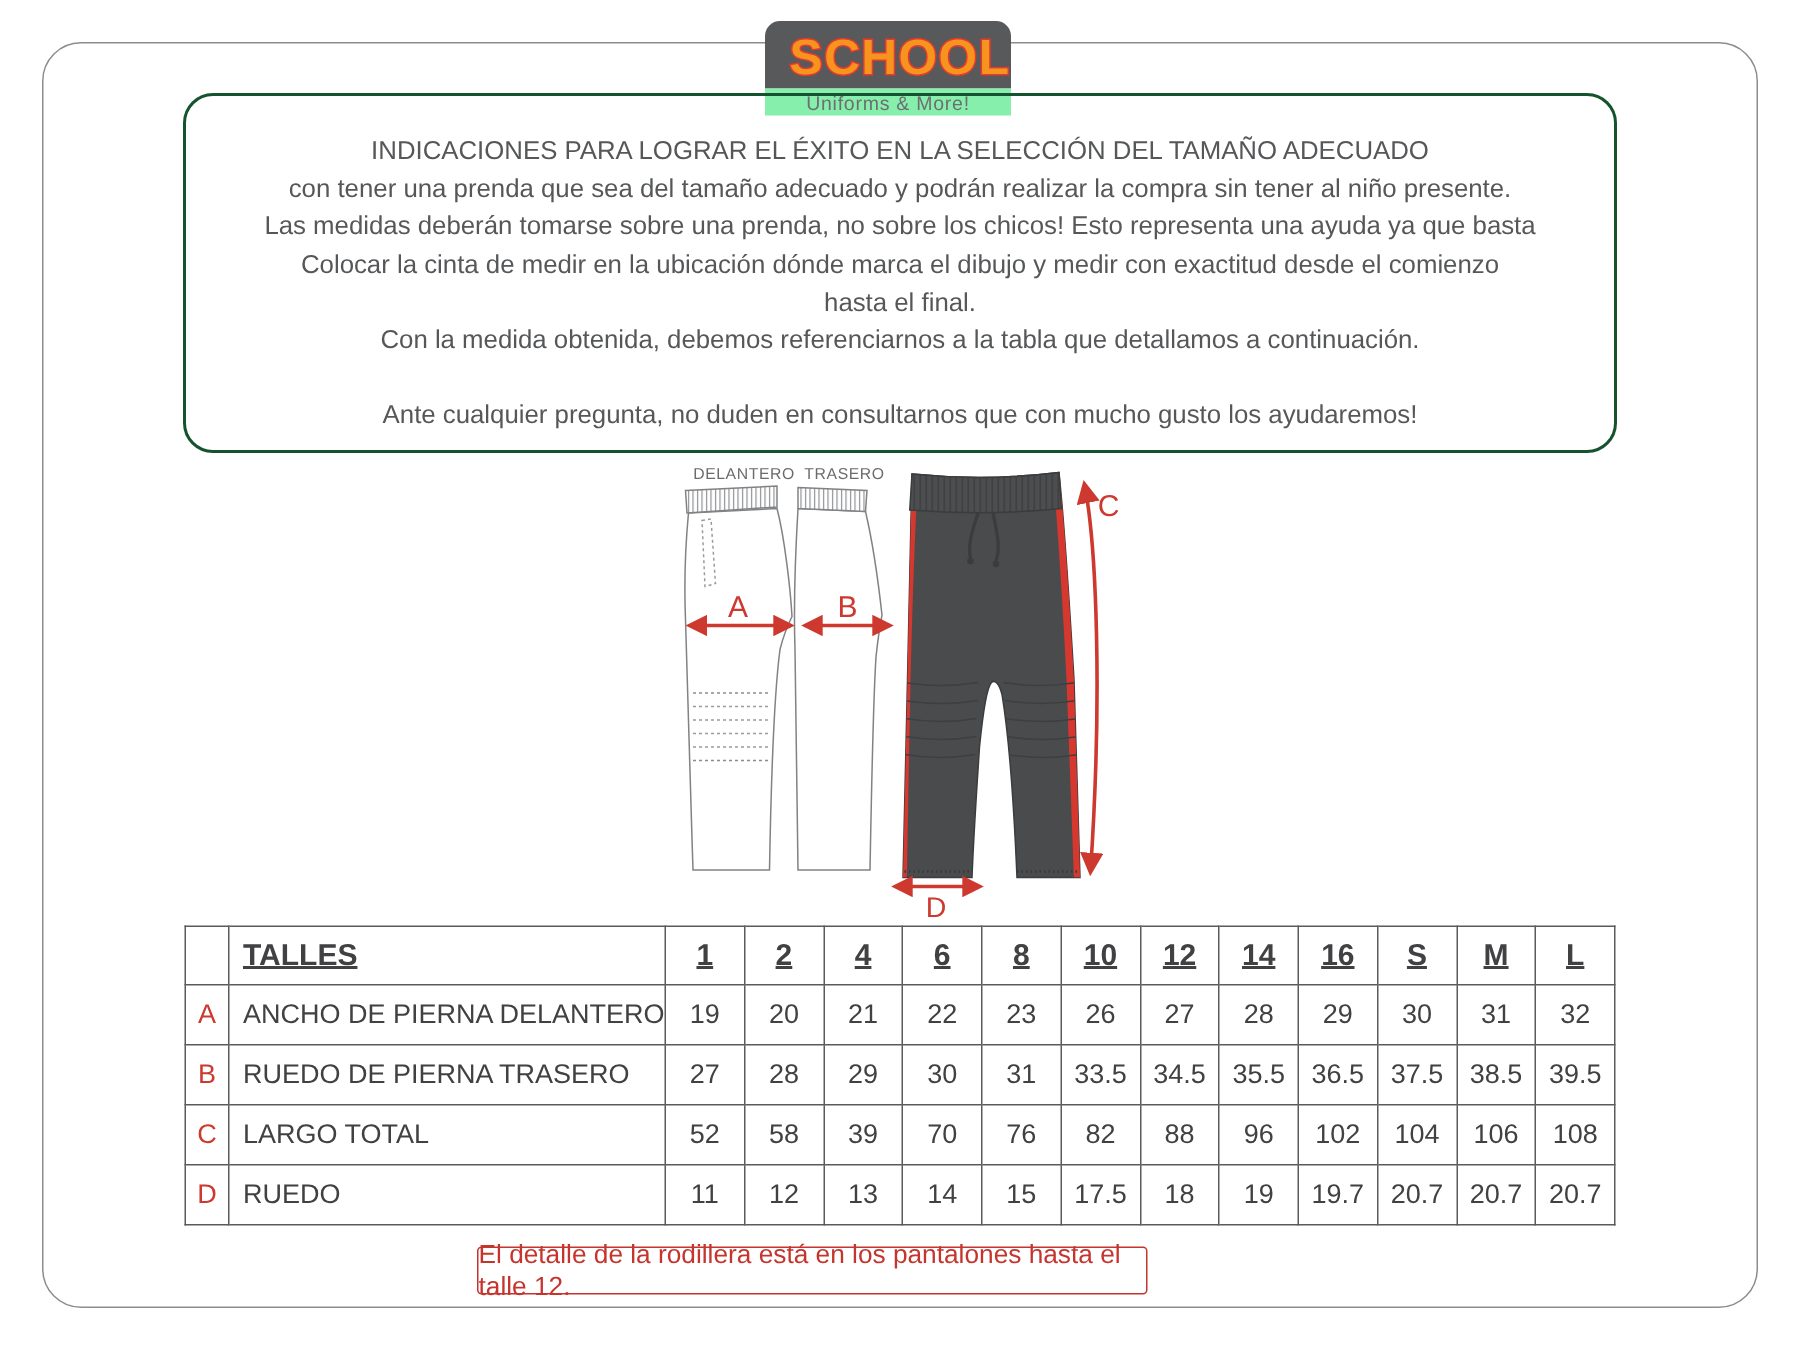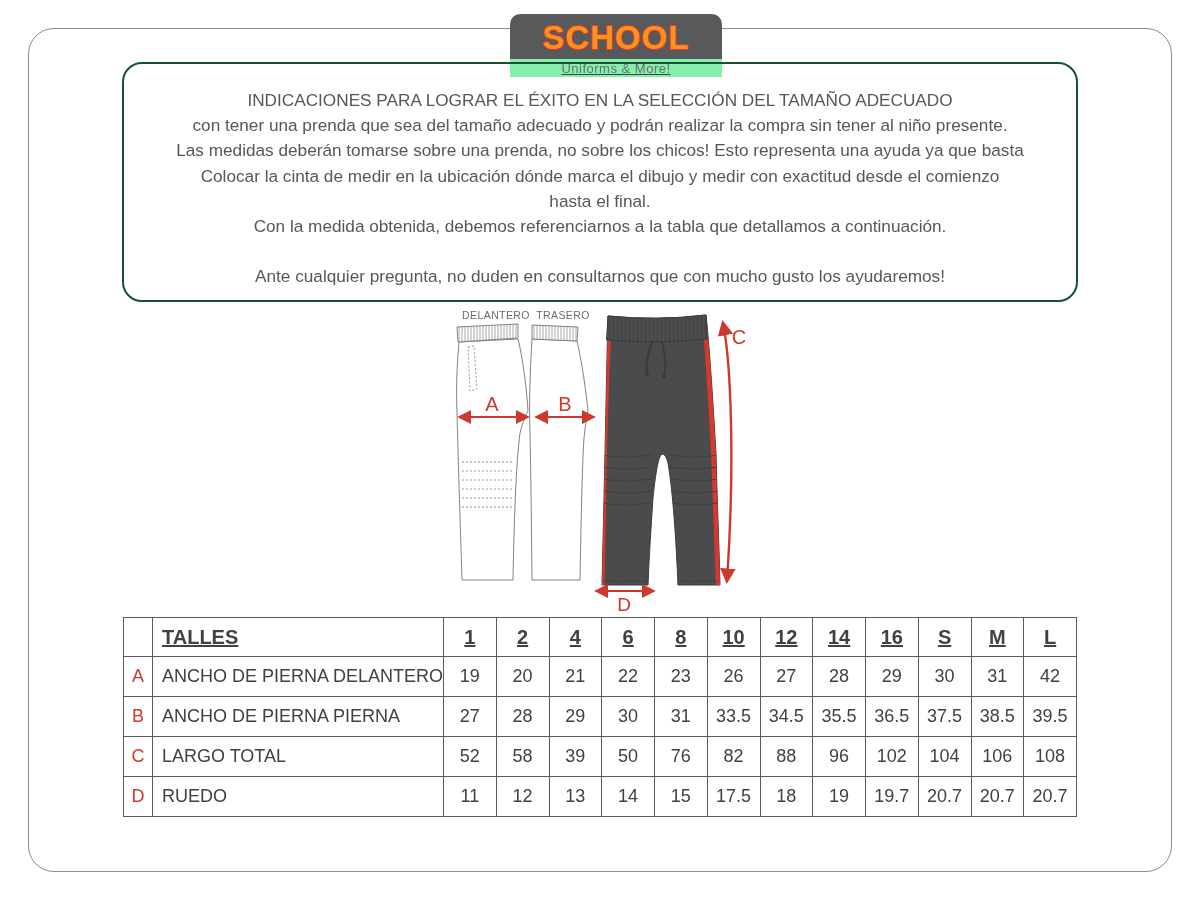--- a/index.html
+++ b/index.html
@@ -1,21 +1,21 @@
 <!DOCTYPE html>
 <html><head>
 <meta charset="utf-8">
 <style>
   html,body{margin:0;padding:0;background:#ffffff;}
   .page{position:relative;width:1200px;height:900px;background:#ffffff;overflow:hidden;
         font-family:"Liberation Sans",sans-serif;color:#414042;}
   .outer-border{position:absolute;left:28px;top:28px;width:1142px;height:842px;
         border:1.5px solid #8a8c8e;border-radius:26px;}
   
-  .logo{position:absolute;left:510px;top:14px;width:212px;text-decoration:underline;}
+  .logo{position:absolute;left:510px;top:14px;width:164px;}
   .logo-top{background:#58595b;border-radius:10px 10px 0 0;height:45px;display:flex;
         align-items:center;justify-content:center;}
   .logo-bottom{background:#86efac;height:18px;display:flex;align-items:center;justify-content:center;
         font-size:13px;color:#6d6e71;letter-spacing:.5px;}
   
   .instructions{position:absolute;left:122px;top:62px;width:956px;height:240px;
         border:2px solid #14532d;border-radius:20px;box-sizing:border-box;
         padding-top:24px;text-align:center;color:#565759;font-size:17.2px;}
   .ins-line{min-height:25.2px;line-height:25.2px;}
   
@@ -187,45 +187,45 @@
         <td>20</td>
         <td>21</td>
         <td>22</td>
         <td>23</td>
         <td>26</td>
         <td>27</td>
         <td>28</td>
         <td>29</td>
         <td>30</td>
         <td>31</td>
-        <td>42</td>
+        <td>32</td>
       </tr>
       <tr>
         <td class="letter">B</td>
-        <td class="lbl">ANCHO DE PIERNA PIERNA</td>
+        <td class="lbl">RUEDO DE PIERNA TRASERO</td>
         <td>27</td>
         <td>28</td>
         <td>29</td>
         <td>30</td>
         <td>31</td>
         <td>33.5</td>
         <td>34.5</td>
         <td>35.5</td>
         <td>36.5</td>
         <td>37.5</td>
         <td>38.5</td>
         <td>39.5</td>
       </tr>
       <tr>
         <td class="letter">C</td>
         <td class="lbl">LARGO TOTAL</td>
         <td>52</td>
         <td>58</td>
         <td>39</td>
-        <td>50</td>
+        <td>70</td>
         <td>76</td>
         <td>82</td>
         <td>88</td>
         <td>96</td>
         <td>102</td>
         <td>104</td>
         <td>106</td>
         <td>108</td>
       </tr>
       <tr>
@@ -240,14 +240,17 @@
         <td>18</td>
         <td>19</td>
         <td>19.7</td>
         <td>20.7</td>
         <td>20.7</td>
         <td>20.7</td>
       </tr>
     </tbody>
   </table>
 
+  <div class="note">
+    <span>El detalle de la rodillera está en los pantalones hasta el talle 12.</span>
+  </div>
 
 </div>
 
 </body></html>

